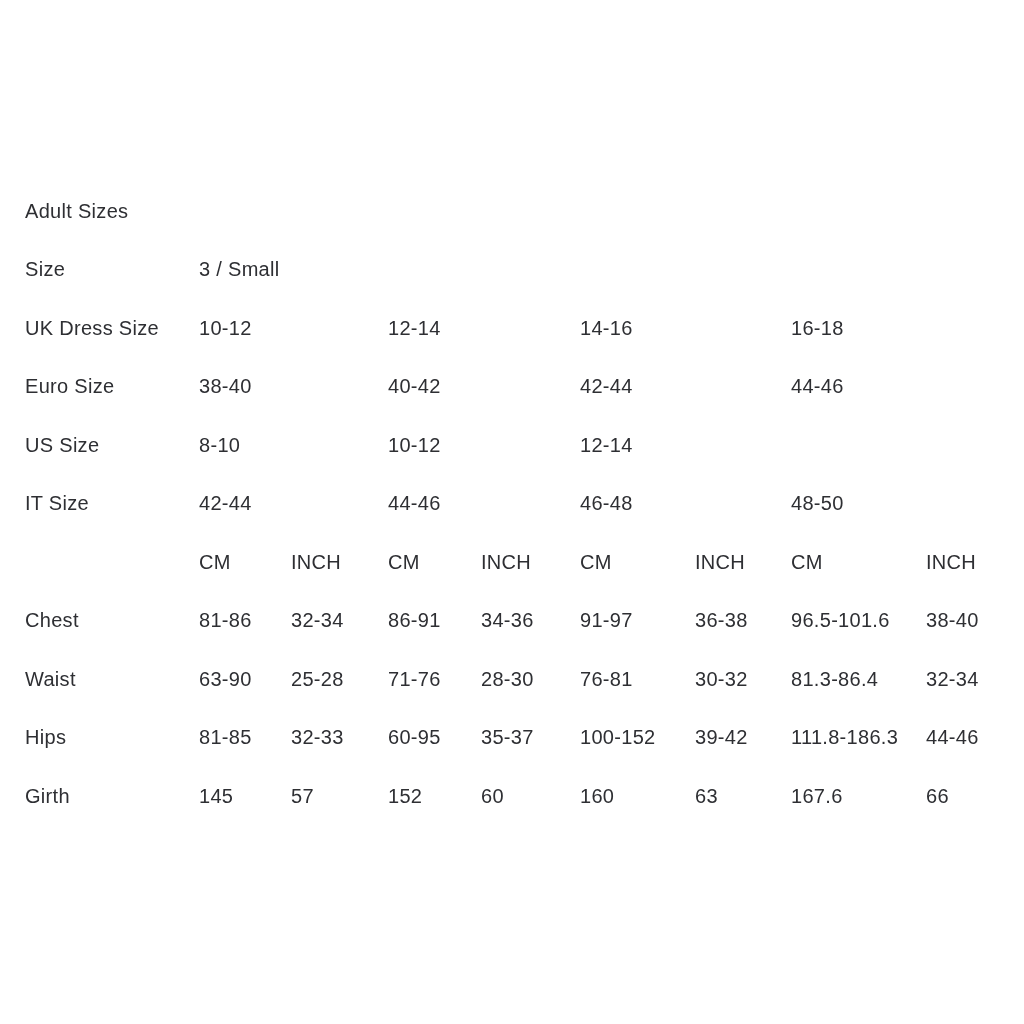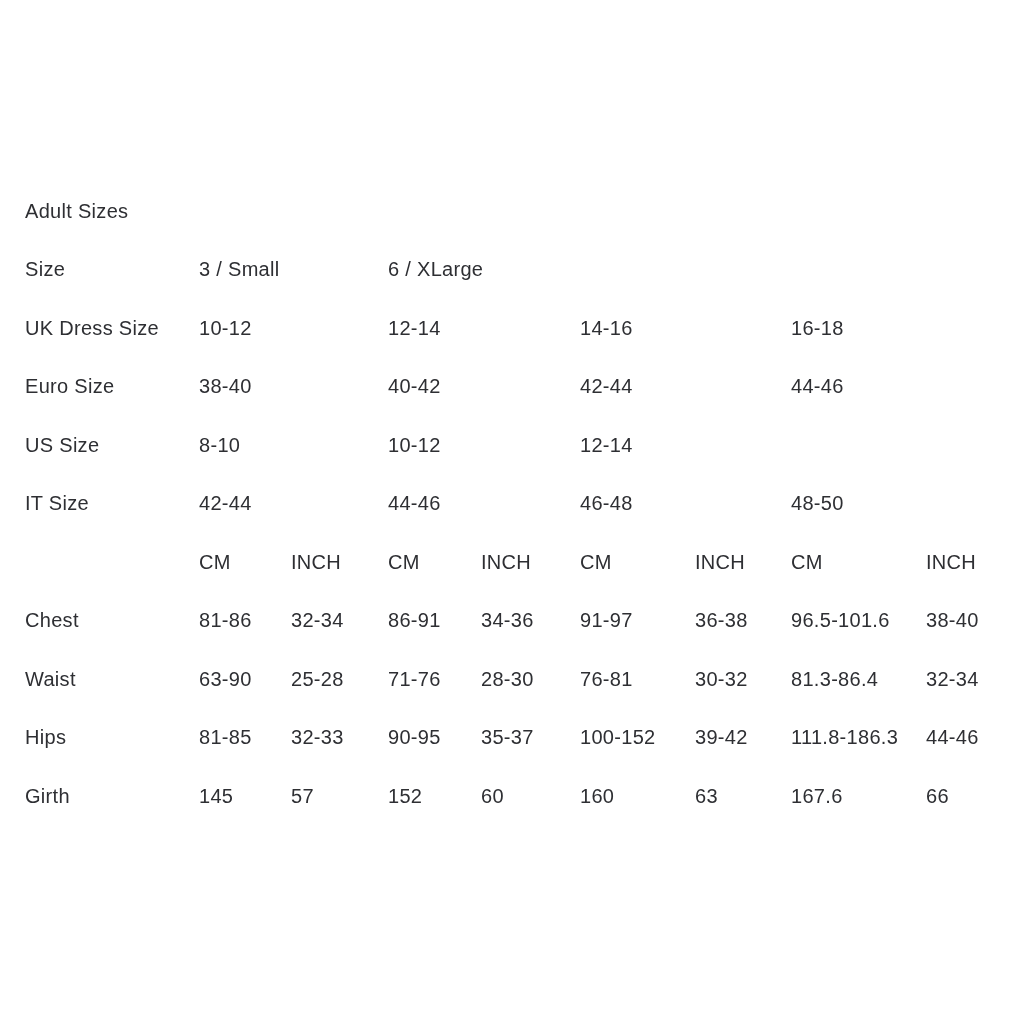--- a/index.html
+++ b/index.html
@@ -43,21 +43,20 @@
 <div class="page">
   <div class="chart">
 
     <div class="row">
       <div class="cell spanall">Adult Sizes</div>
     </div>
 
     <div class="row">
       <div class="cell">Size</div>
       <div class="cell span2">3 / Small</div>
-      <div class="cell span2">6 / XLarge</div>
     </div>
 
     <div class="row">
       <div class="cell">UK Dress Size</div>
       <div class="cell span2">10-12</div>
       <div class="cell span2">12-14</div>
       <div class="cell span2">14-16</div>
       <div class="cell span2">16-18</div>
     </div>
 
@@ -117,21 +116,21 @@
       <div class="cell">76-81</div>
       <div class="cell">30-32</div>
       <div class="cell">81.3-86.4</div>
       <div class="cell">32-34</div>
     </div>
 
     <div class="row">
       <div class="cell">Hips</div>
       <div class="cell">81-85</div>
       <div class="cell">32-33</div>
-      <div class="cell">90-95</div>
+      <div class="cell">60-95</div>
       <div class="cell">35-37</div>
       <div class="cell">100-152</div>
       <div class="cell">39-42</div>
       <div class="cell">111.8-186.3</div>
       <div class="cell">44-46</div>
     </div>
 
     <div class="row">
       <div class="cell">Girth</div>
       <div class="cell">145</div>

